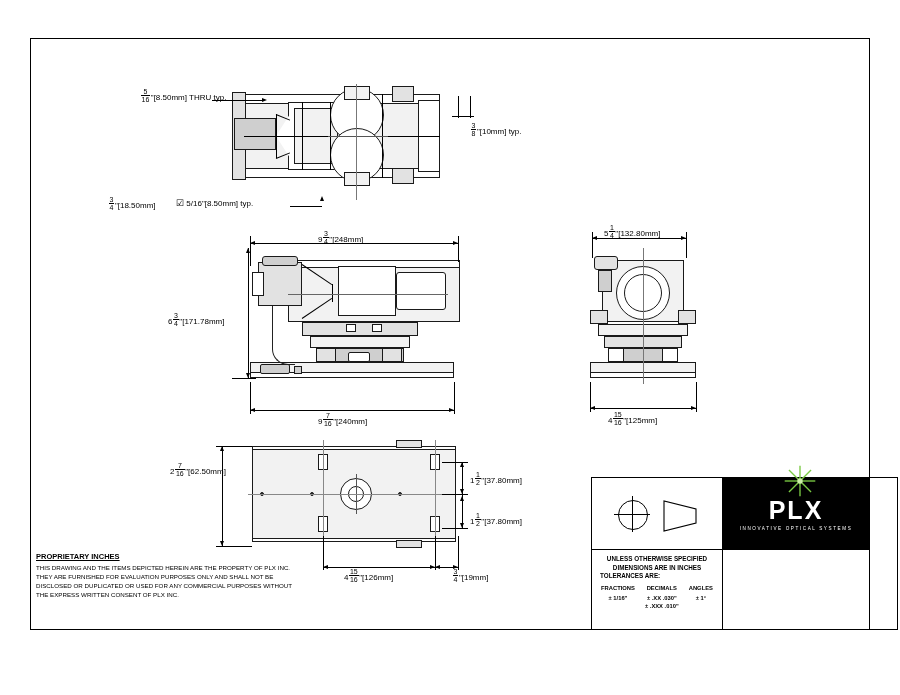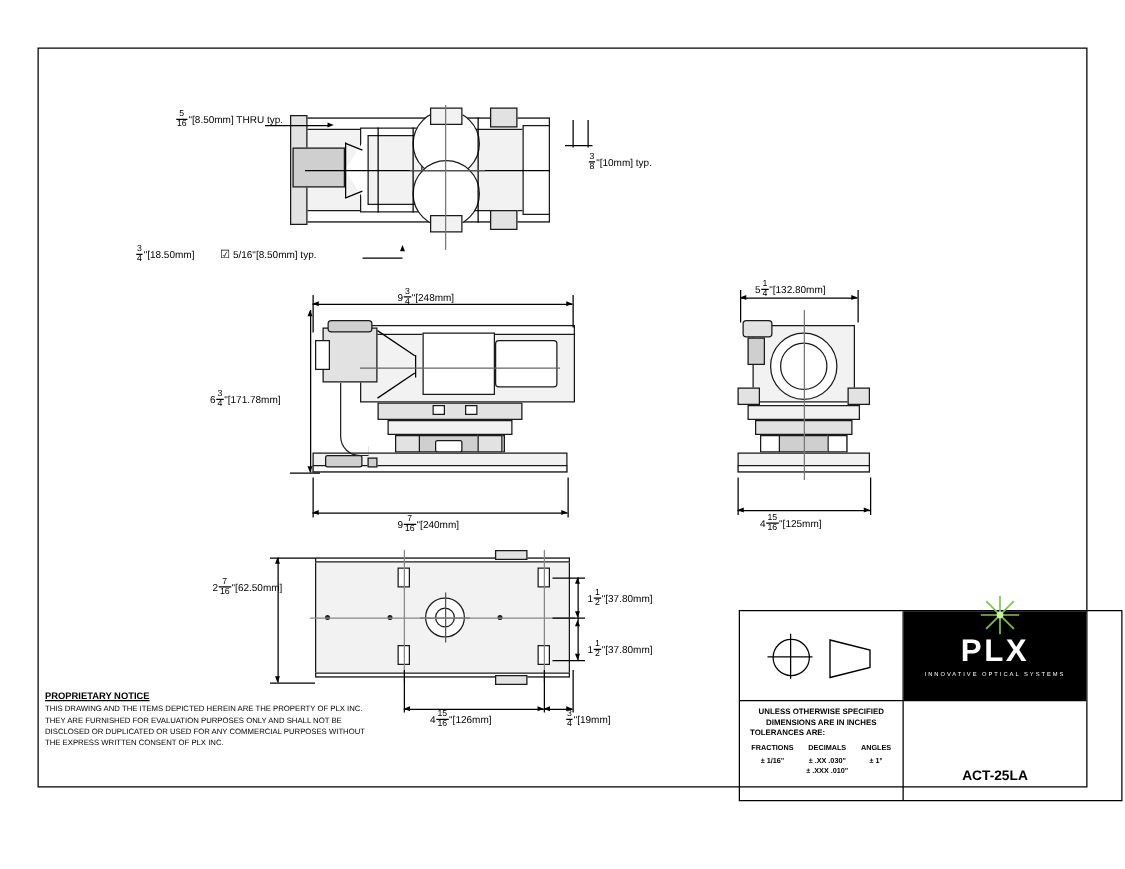--- a/index.html
+++ b/index.html
@@ -89,21 +89,21 @@
     margin-bottom: 3px;
   }
   #notice .body {
     font-size: 6.2px;
     line-height: 1.45;
   }
   
   #titleblock {
     position: absolute;
     left: 591px;
-    top: 488px;
+    top: 477px;
     width: 307px;
     height: 153px;
     border: 1.2px solid #000;
     box-sizing: border-box;
   }
   #tb-proj {
     position: absolute; left: 0; top: 0; width: 131px; height: 72px;
     border-right: 1.2px solid #000; border-bottom: 1.2px solid #000;
     box-sizing: border-box;
   }
@@ -384,21 +384,21 @@
 
   <div class="line v" style="left:458px; top:536px; height:34px;"></div>
   <div class="line h" style="left:435px; top:567px; width:23px;"></div>
   <div class="arrowL" style="left:435px; top:564.5px;"></div>
   <div class="arrowR" style="left:453px; top:564.5px;"></div>
   <div class="dim" style="left:452px; top:568px;">
     <span class="frac"><span class="num">3</span><span class="den">4</span></span><span>"[19mm]</span>
   </div>
 
   <div id="notice">
-    <div class="title">PROPRIETARY NOTICE</div>
+    <div class="title">PROPRIETARY INCHES</div>
     <div class="body">THIS DRAWING AND THE ITEMS DEPICTED HEREIN ARE THE PROPERTY OF PLX INC. THEY ARE FURNISHED FOR EVALUATION PURPOSES ONLY AND SHALL NOT BE DISCLOSED OR DUPLICATED OR USED FOR ANY COMMERCIAL PURPOSES WITHOUT THE EXPRESS WRITTEN CONSENT OF PLX INC.</div>
   </div>
 
   <div id="titleblock">
 
     <div id="tb-proj">
       <div class="proj-circle"></div>
       <div class="abs" style="left:22px; top:35.5px; width:36px; height:1px; background:#000;"></div>
       <div class="abs" style="left:39.5px; top:18px; width:1px; height:36px; background:#000;"></div>
       <svg class="abs" width="40" height="34" style="left:70px; top:21px;" viewBox="0 0 40 34">
@@ -435,19 +435,16 @@
           <div>± .XXX .010"</div>
         </div>
         <div class="tol-col">
           <div>ANGLES</div>
           <div style="margin-top:3px;">± 1°</div>
         </div>
       </div>
     </div>
 
 
-    <div id="tb-part">
-      <span class="part-text">ACT-25LA</span>
-    </div>
 
   </div>
 
 </div>
 
 </body></html>

